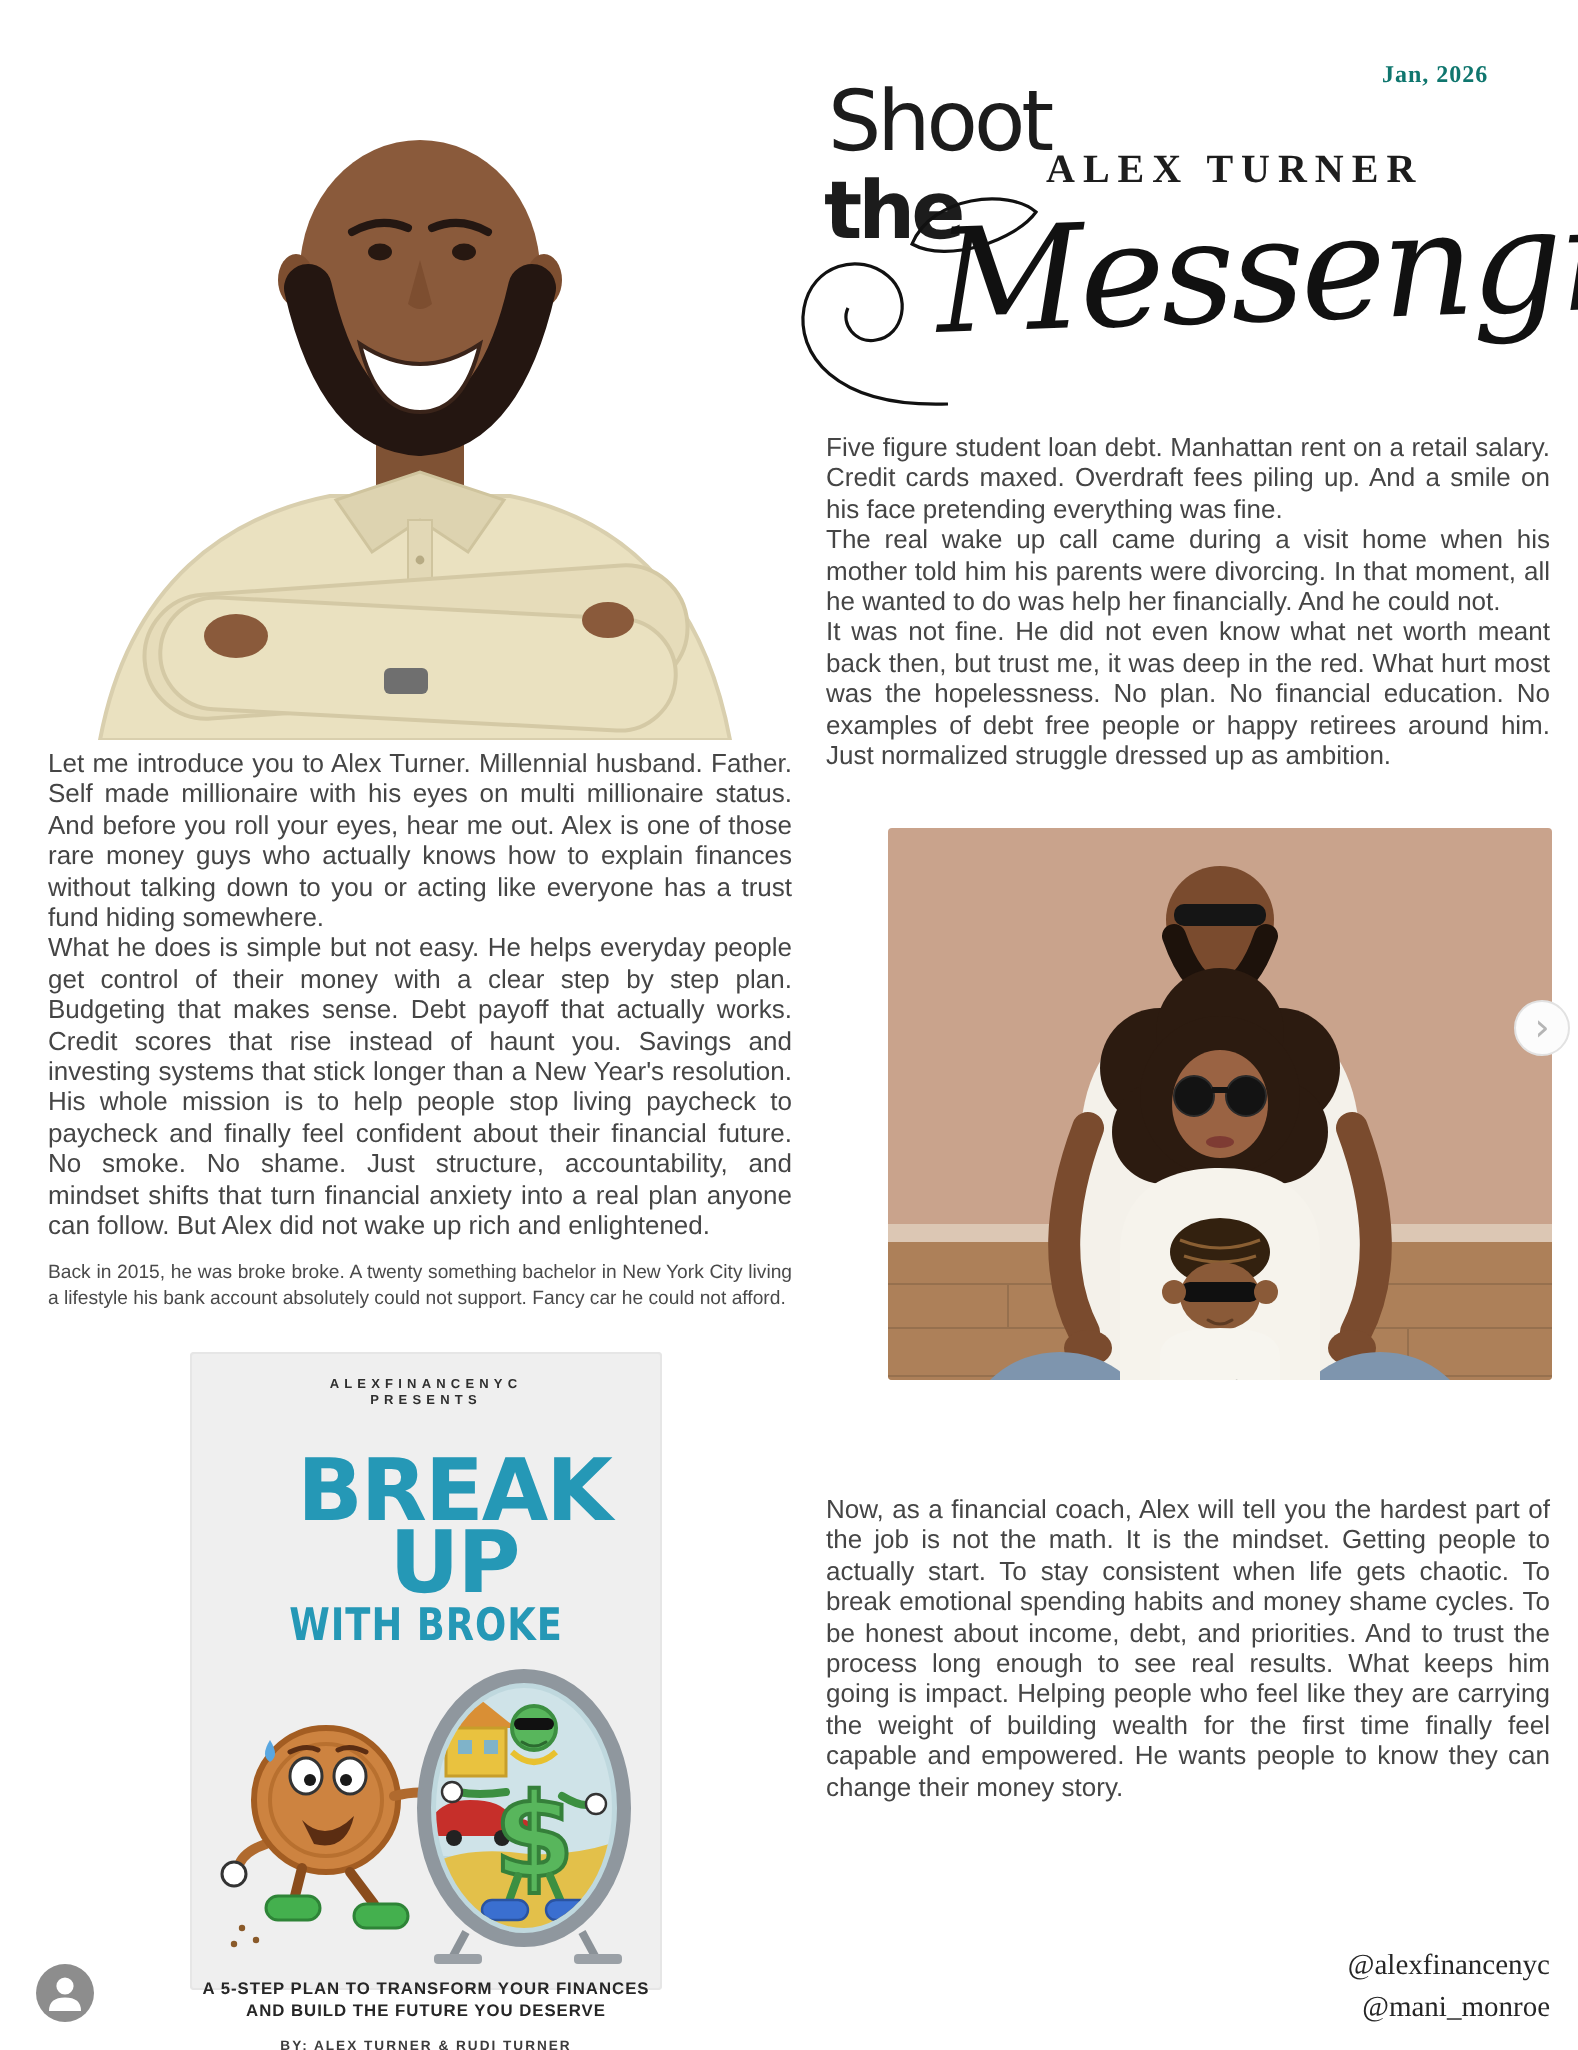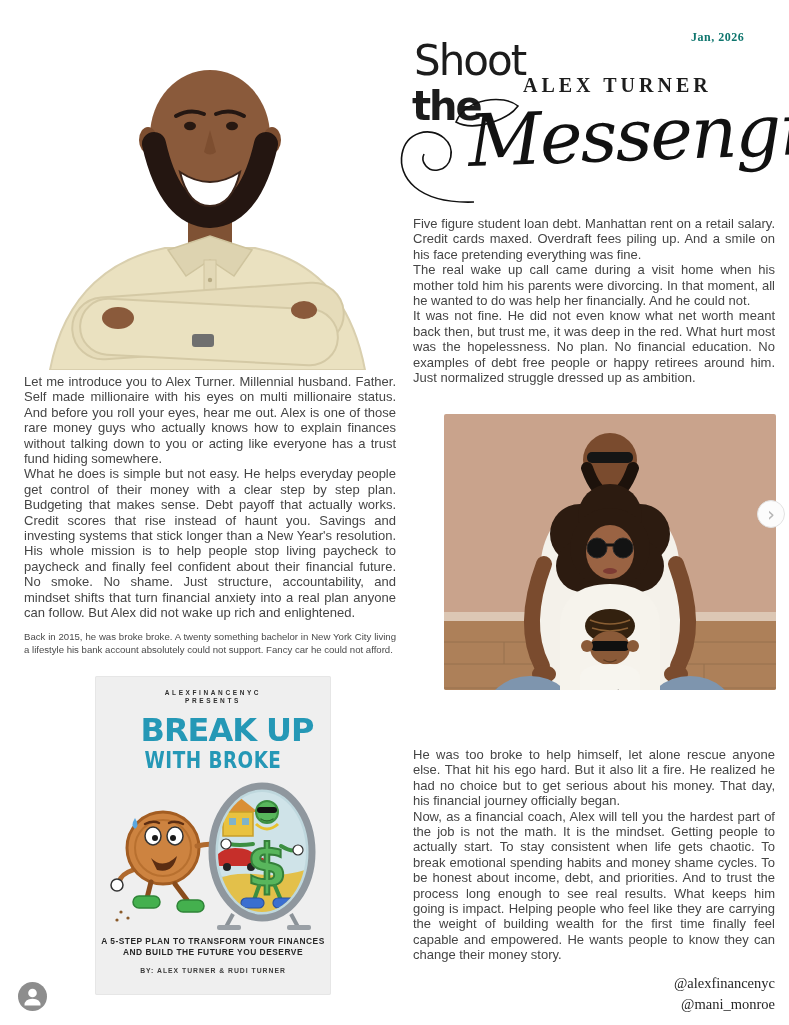--- a/index.html
+++ b/index.html
@@ -31,21 +31,21 @@
            font-family:"Liberation Serif",serif;font-size:14.5px;color:#262626;line-height:21px;}
 
   
   .portrait{position:absolute;top:28px;left:20px;width:375px;height:342px;}
   .family-photo{position:absolute;top:414px;left:444px;width:332px;height:276px;border-radius:2px;overflow:hidden;}
 
   
   .book-card{position:absolute;top:676px;left:95px;width:236px;height:319px;background:#efefef;
              border-radius:2px;text-align:center;box-shadow:0 0 0 1px #e6e6e6 inset;}
   .presents{margin-top:13px;font-size:6.5px;font-weight:bold;letter-spacing:2.6px;color:#2f2f2f;line-height:8px;}
-  .book-title1{margin-top:7px;font-family:"DejaVu Sans",sans-serif;font-size:32px;font-weight:900;
+  .book-title1{margin-top:23px;font-family:"DejaVu Sans",sans-serif;font-size:43px;font-weight:900;
                letter-spacing:-1px;line-height:36px;padding-left:28px;}
   .book-title2{font-family:"DejaVu Sans",sans-serif;font-size:20px;font-weight:900;letter-spacing:.5px;
                line-height:22px;transform:scale(.92,1.12);transform-origin:center top;}
   .book-art{margin-top:4px;}
   .book-subtitle{font-size:8.4px;font-weight:bold;letter-spacing:.5px;color:#262626;line-height:11px;}
   .book-byline{margin-top:9px;font-size:6.8px;font-weight:bold;letter-spacing:1px;color:#3c3c3c;}
 
   
   .next-btn{position:absolute;top:500px;left:757px;width:28px;height:28px;border-radius:50%;
             background:#fcfcfc;border:1px solid #e2e2e2;color:#b5b5b5;font-size:19px;line-height:25px;
@@ -234,21 +234,20 @@
       <path d="M160 246 Q166 250 172 246" stroke="#5c3a22" stroke-width="1.5" fill="none" stroke-linecap="round"></path>
       <path d="M136 331 L136 264 Q136 250 166 250 Q196 250 196 264 L196 331 Z" fill="#f7f5ef"></path>
       <text x="166" y="282" text-anchor="middle" font-family="Liberation Sans, sans-serif" font-size="8.5" fill="#8a8a8a">I get it</text>
       <text x="166" y="293" text-anchor="middle" font-family="Liberation Sans, sans-serif" font-size="8.5" fill="#8a8a8a">from my</text>
       <text x="166" y="304" text-anchor="middle" font-family="Liberation Sans, sans-serif" font-size="8.5" fill="#8a8a8a">Mama</text>
       <ellipse cx="166" cy="326" rx="34" ry="14" fill="#7e95ae"></ellipse>
     </svg>
   </div>
 
   <div class="right-text-bottom body-text">
-    <p>He was too broke to help himself, let alone rescue anyone else. That hit his ego hard. But it also lit a fire. He realized he had no choice but to get serious about his money. That day, his financial journey officially began.</p>
     <p>Now, as a financial coach, Alex will tell you the hardest part of the job is not the math. It is the mindset. Getting people to actually start. To stay consistent when life gets chaotic. To break emotional spending habits and money shame cycles. To be honest about income, debt, and priorities. And to trust the process long enough to see real results. What keeps him going is impact. Helping people who feel like they are carrying the weight of building wealth for the first time finally feel capable and empowered. He wants people to know they can change their money story.</p>
   </div>
 
   <div class="handles">
     <div>@alexfinancenyc</div>
     <div>@mani_monroe</div>
   </div>
 
   <button class="next-btn">
     <span>›</span>

